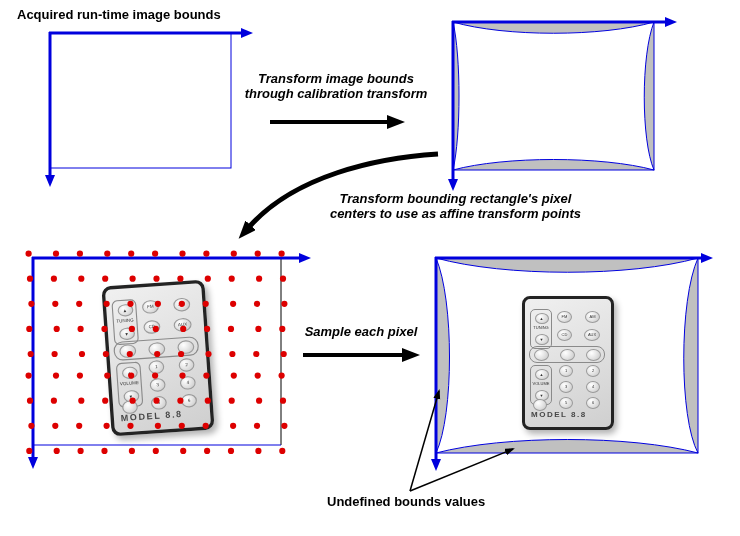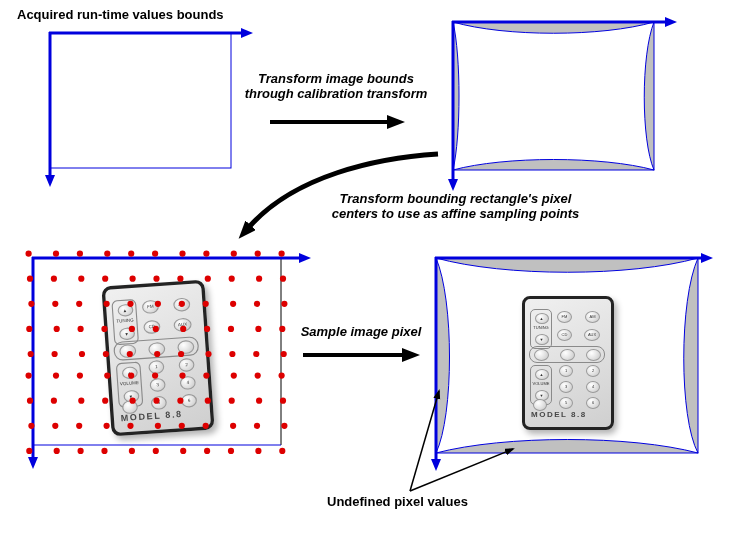--- a/index.html
+++ b/index.html
@@ -254,21 +254,21 @@
         <circle cx="131.9" cy="450.9" r="3.1" fill="#dd0000"></circle>
         <circle cx="155.8" cy="450.9" r="3.1" fill="#dd0000"></circle>
         <circle cx="183.2" cy="450.9" r="3.1" fill="#dd0000"></circle>
         <circle cx="207.1" cy="450.9" r="3.1" fill="#dd0000"></circle>
         <circle cx="231.0" cy="450.9" r="3.1" fill="#dd0000"></circle>
         <circle cx="258.4" cy="450.9" r="3.1" fill="#dd0000"></circle>
         <circle cx="282.3" cy="450.9" r="3.1" fill="#dd0000"></circle>
       </g>
   </svg>
 
-  <div class="lbl" style="left:17px;top:7px;width:230px;">Acquired run-time values bounds</div>
+  <div class="lbl" style="left:17px;top:7px;width:230px;">Acquired run-time image bounds</div>
   <div class="lbl center" style="left:236px;top:71px;width:200px;">Transform image bounds
 through calibration transform</div>
   <div class="lbl center" style="left:328px;top:191px;width:255px;">Transform bounding rectangle's pixel
-centers to use as affine sampling points</div>
-  <div class="lbl center" style="left:296px;top:324px;width:130px;">Sample image pixel</div>
-  <div class="lbl" style="left:327px;top:494px;width:170px;">Undefined pixel values</div>
+centers to use as affine transform points</div>
+  <div class="lbl center" style="left:296px;top:324px;width:130px;">Sample each pixel</div>
+  <div class="lbl" style="left:327px;top:494px;width:170px;">Undefined bounds values</div>
 
 </div>
 
 </body></html>

